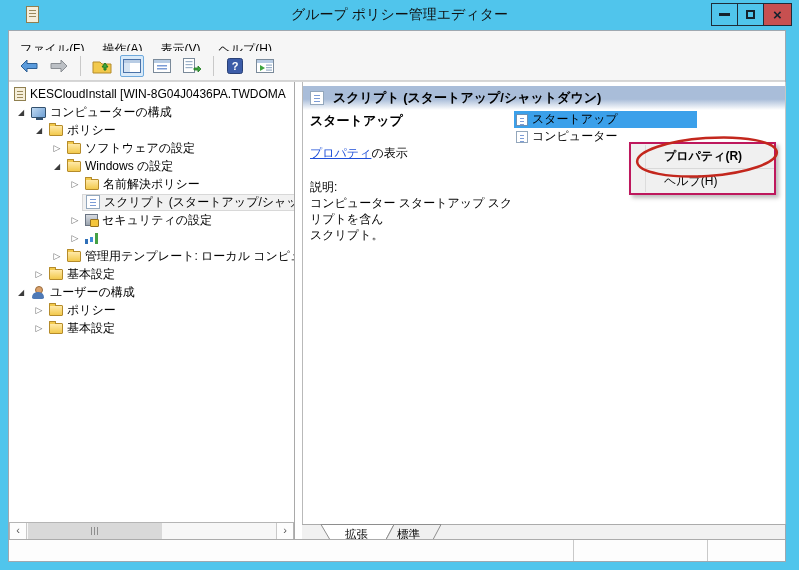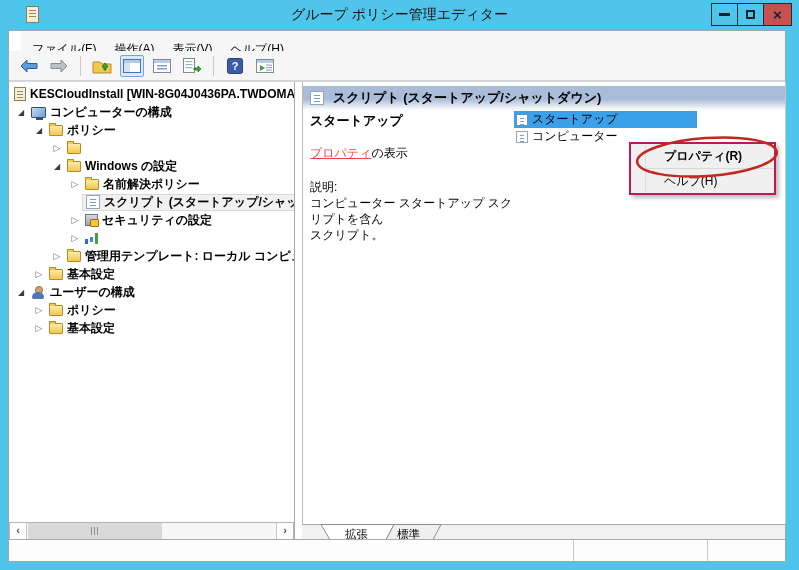--- a/index.html
+++ b/index.html
@@ -21,38 +21,38 @@
     display:flex; align-items:center; justify-content:center; }
   .btn-close { width:29px; background:#C75050; }
   .glyph-min { width:11px; height:3px; background:#15222D; }
   .glyph-max { width:9px; height:9px; border:2px solid #15222D; background:transparent; }
   .glyph-close { font-size:15px; font-weight:bold; color:#15222D; line-height:1; }
 
   
   .client { position:absolute; left:8px; top:30px; width:778px; height:532px;
     background:#FFF; border:1px solid #9FA8B0; }
 
-  .menubar { position:absolute; left:12px; top:0; right:0; height:36px; background:#F6F6F6;
+  .menubar { position:absolute; left:0; top:0; right:0; height:36px; background:#F6F6F6;
     border-bottom:1px solid #E2E2E2; display:flex; align-items:center; padding-left:2px; }
   .menu-item { padding:0 9px; height:20px; line-height:20px; cursor:default; }
 
   .toolbar { position:absolute; left:0; top:20px; right:0; height:30px; background:#F6F6F6;
     border-bottom:1px solid #D4D4D4; display:flex; align-items:center; padding-left:8px; gap:6px; }
   .tb-sep { width:1px; height:20px; background:#C9C9C9; margin:0 3px; }
   .tb-ico { width:24px; height:22px; display:flex; align-items:center; justify-content:center; }
   .tb-active { border:1px solid #6EA9DC; background:#D9EAF9; border-radius:2px; }
 
   
   .content { position:absolute; left:0; top:50px; right:0; bottom:22px; background:#FFF;
     border-top:1px solid #D7D7D7; }
   .splitter { position:absolute; left:285px; top:0; bottom:0; width:1px; background:#A9A9A9; }
 
   
   .tree-pane { position:absolute; left:0; top:0; width:285px; height:458px;
-    background:#FFF; overflow:hidden;font-weight:bold; }
+    background:#FFF; overflow:hidden; }
   .trow { display:flex; align-items:center; height:18px; white-space:nowrap; }
   .arrow { width:14px; flex:0 0 14px; font-size:9px; text-align:center; color:#6E6E6E; }
   .arrow.open { color:#3C3C3C; font-size:8px; }
   .tcontent { display:flex; align-items:center; height:17px; padding:0 3px; }
   .tcontent.selected { background:#F1F1F1; border:1px solid #D8D8D8; }
   .tlabel { margin-left:4px; }
 
   
   .ticon { position:relative; flex:0 0 auto; display:inline-block; }
   .ifolder { width:14px; height:11px; background:linear-gradient(180deg,#FFE9A8,#F2C94C);
@@ -97,21 +97,21 @@
   .main-pane { position:absolute; left:293px; top:0; width:484px; height:442px; background:#FFF;
     border-left:1px solid #B9B9B9; border-right:1px solid #C6C6C6; overflow:visible; }
   .pane-header { position:absolute; left:0; top:4px; right:0; height:24px;
     background:linear-gradient(180deg,#A9BDD9 0,#A9BDD9 55%,#FFFFFF 100%);
     display:flex; align-items:center; padding-left:7px; }
   .pane-header .hicon { margin-right:9px; }
   .pane-title { font-weight:bold; font-size:13px; }
 
   .ev-title { position:absolute; left:7px; top:30px; font-weight:bold; font-size:13px; }
   .ev-link { position:absolute; left:7px; top:63px; }
-  .ev-link a { color:#ef4444; text-decoration:underline; cursor:pointer;margin-top:40px; }
+  .ev-link a { color:#1d4ed8; text-decoration:underline; cursor:pointer;margin-top:40px; }
   .ev-desc-label { position:absolute; left:7px; top:97px; }
   .ev-desc { position:absolute; left:7px; top:113px; line-height:16px; width:210px; }
 
   .list { position:absolute; left:211px; top:29px; width:183px; }
   .list-header { height:18px; border:1px solid #D6D6D6; background:#FFF;
     padding-left:5px; line-height:16px; }
   .list-row { height:17px; display:flex; align-items:center; padding-left:2px; }
   .list-row .iscript { width:12px; height:12px; margin-right:4px; }
   .list-row.selected { background:#3BA0EA; }
   .list-row.selected .iscript { border-color:#6C90B5; }
@@ -253,20 +253,21 @@
           <span class="tcontent">
               <span class="ticon ifolder"></span>
           <span class="tlabel">ポリシー</span>
             </span>
         </div>
 
         <div class="trow" style="padding-left:41px;">
           <span class="arrow">▷</span>
           <span class="tcontent">
               <span class="ticon ifolder"></span>
+          <span class="tlabel">ソフトウェアの設定</span>
             </span>
         </div>
 
         <div class="trow" style="padding-left:41px;">
           <span class="arrow open">◢</span>
           <span class="tcontent">
               <span class="ticon ifolder"></span>
           <span class="tlabel">Windows の設定</span>
             </span>
         </div>

